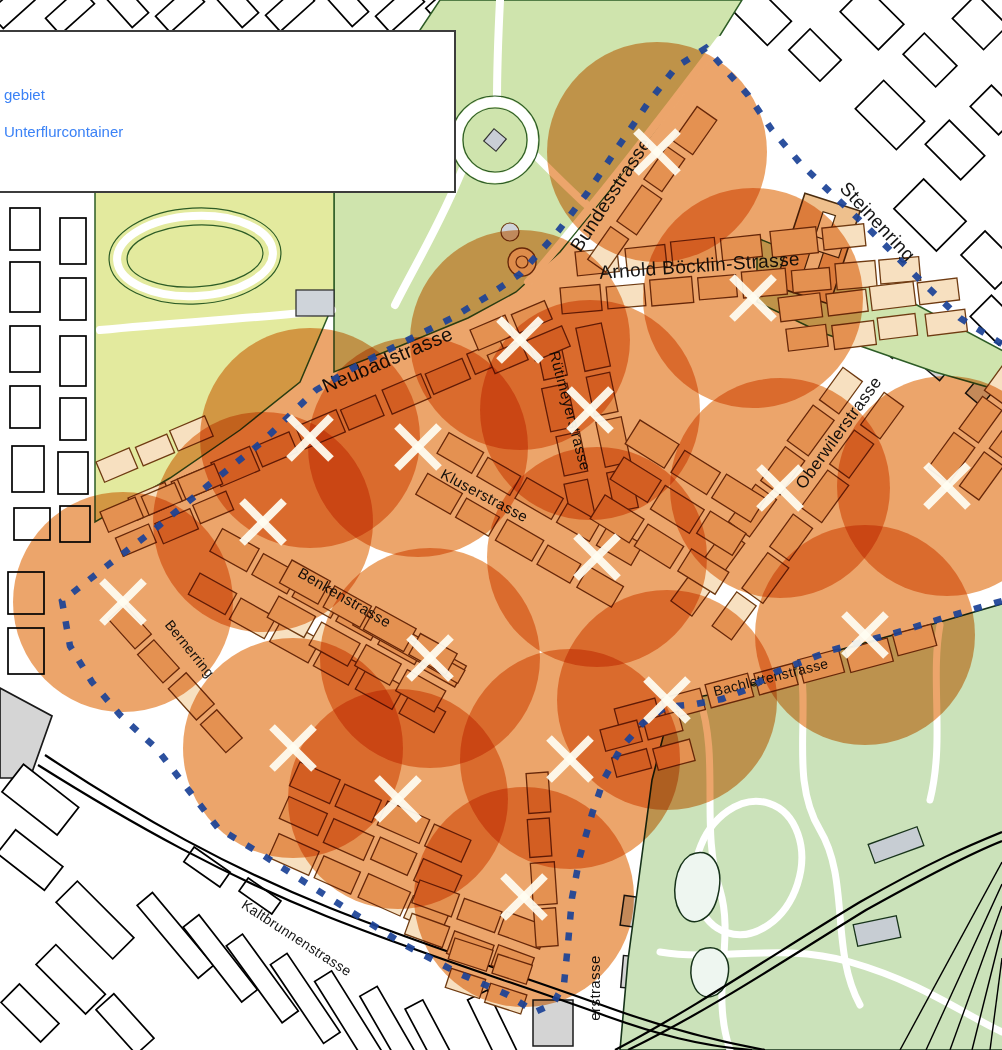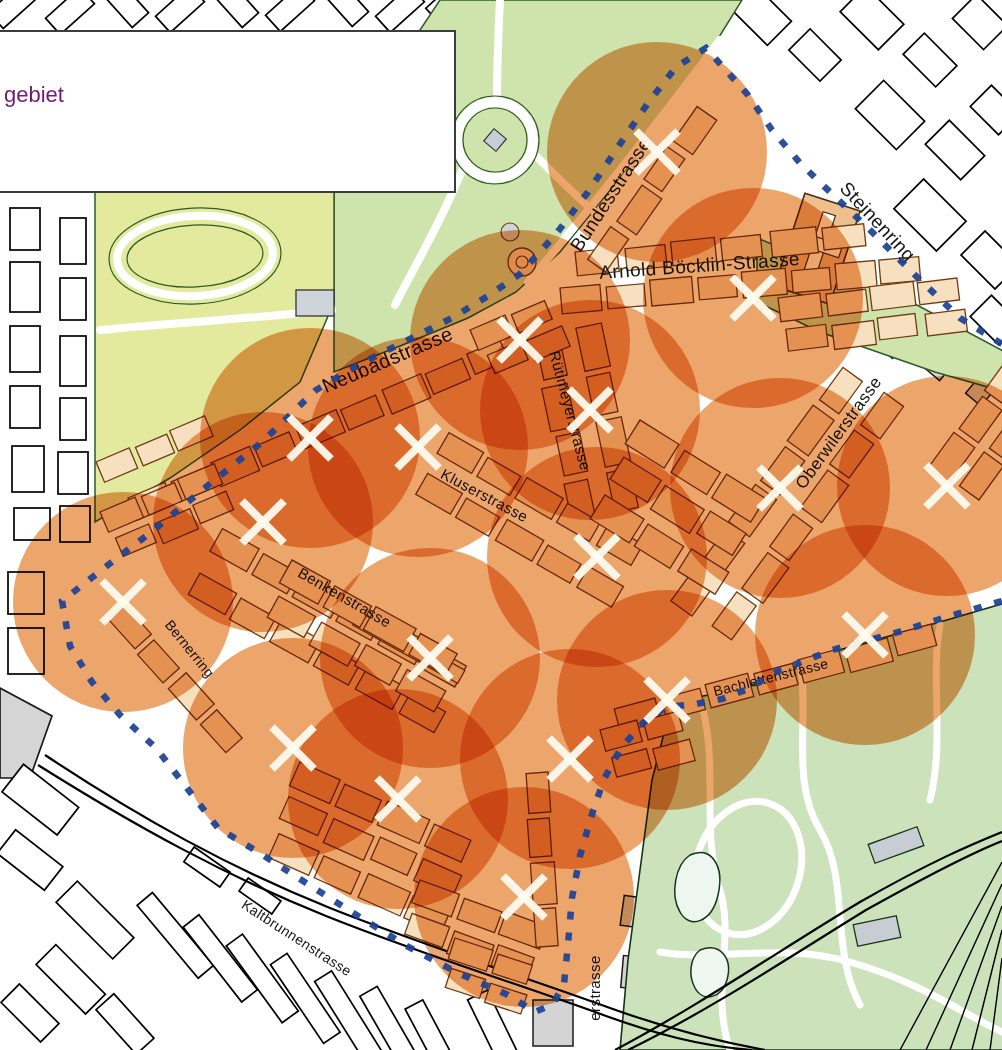--- a/index.html
+++ b/index.html
@@ -10,21 +10,21 @@
   .bldg-out{fill:#ffffff;stroke:#000;stroke-width:1.7;}
   .bldg-gray{fill:#d4d4d4;stroke:#1a1a1a;stroke-width:1.5;}
   .bldg-pilot rect{fill:#f7e0c0;stroke:#6f3b12;stroke-width:1.3;}
   .park-path{fill:none;stroke:#fff;stroke-width:8;stroke-linecap:round;}
   .zoo-path{fill:none;stroke:#fff;stroke-width:7;stroke-linecap:round;}
   .rail{fill:none;stroke:#000;stroke-width:2.2;}
   .rail-thin{fill:none;stroke:#000;stroke-width:1.4;}
   #legend{position:absolute;left:-24px;top:30px;width:480px;height:163px;
           background:#fff;border:2px solid #3c3c3c;box-sizing:border-box;
           padding:44px 0 0 26px;z-index:5;}
-  #legend .legend-line{display:block;font-size:22px;color:#701a75;line-height:37px;
+  #legend .legend-line{display:block;font-size:15px;color:#3b82f6;line-height:37px;
           white-space:nowrap;}
 </style>
 </head>
 <body>
 
 <div id="stage">
 
 <svg id="map-svg" width="1002" height="1050" viewBox="0 0 1002 1050" xmlns="http://www.w3.org/2000/svg">
 
   <g>
@@ -493,15 +493,16 @@
         </g>
         <g transform="translate(524 897)">
           <line x1="-21" y1="-21" x2="21" y2="21" stroke="#fffdf2" stroke-width="8" opacity="0.93"></line>
           <line x1="-21" y1="21" x2="21" y2="-21" stroke="#fffdf2" stroke-width="8" opacity="0.93"></line>
         </g>
       </g>
 </svg>
 
 <div id="legend">
   <span class="legend-line">gebiet</span>
+  <span class="legend-line">Unterflurcontainer</span>
 </div>
 
 </div>
 
 </body></html>

